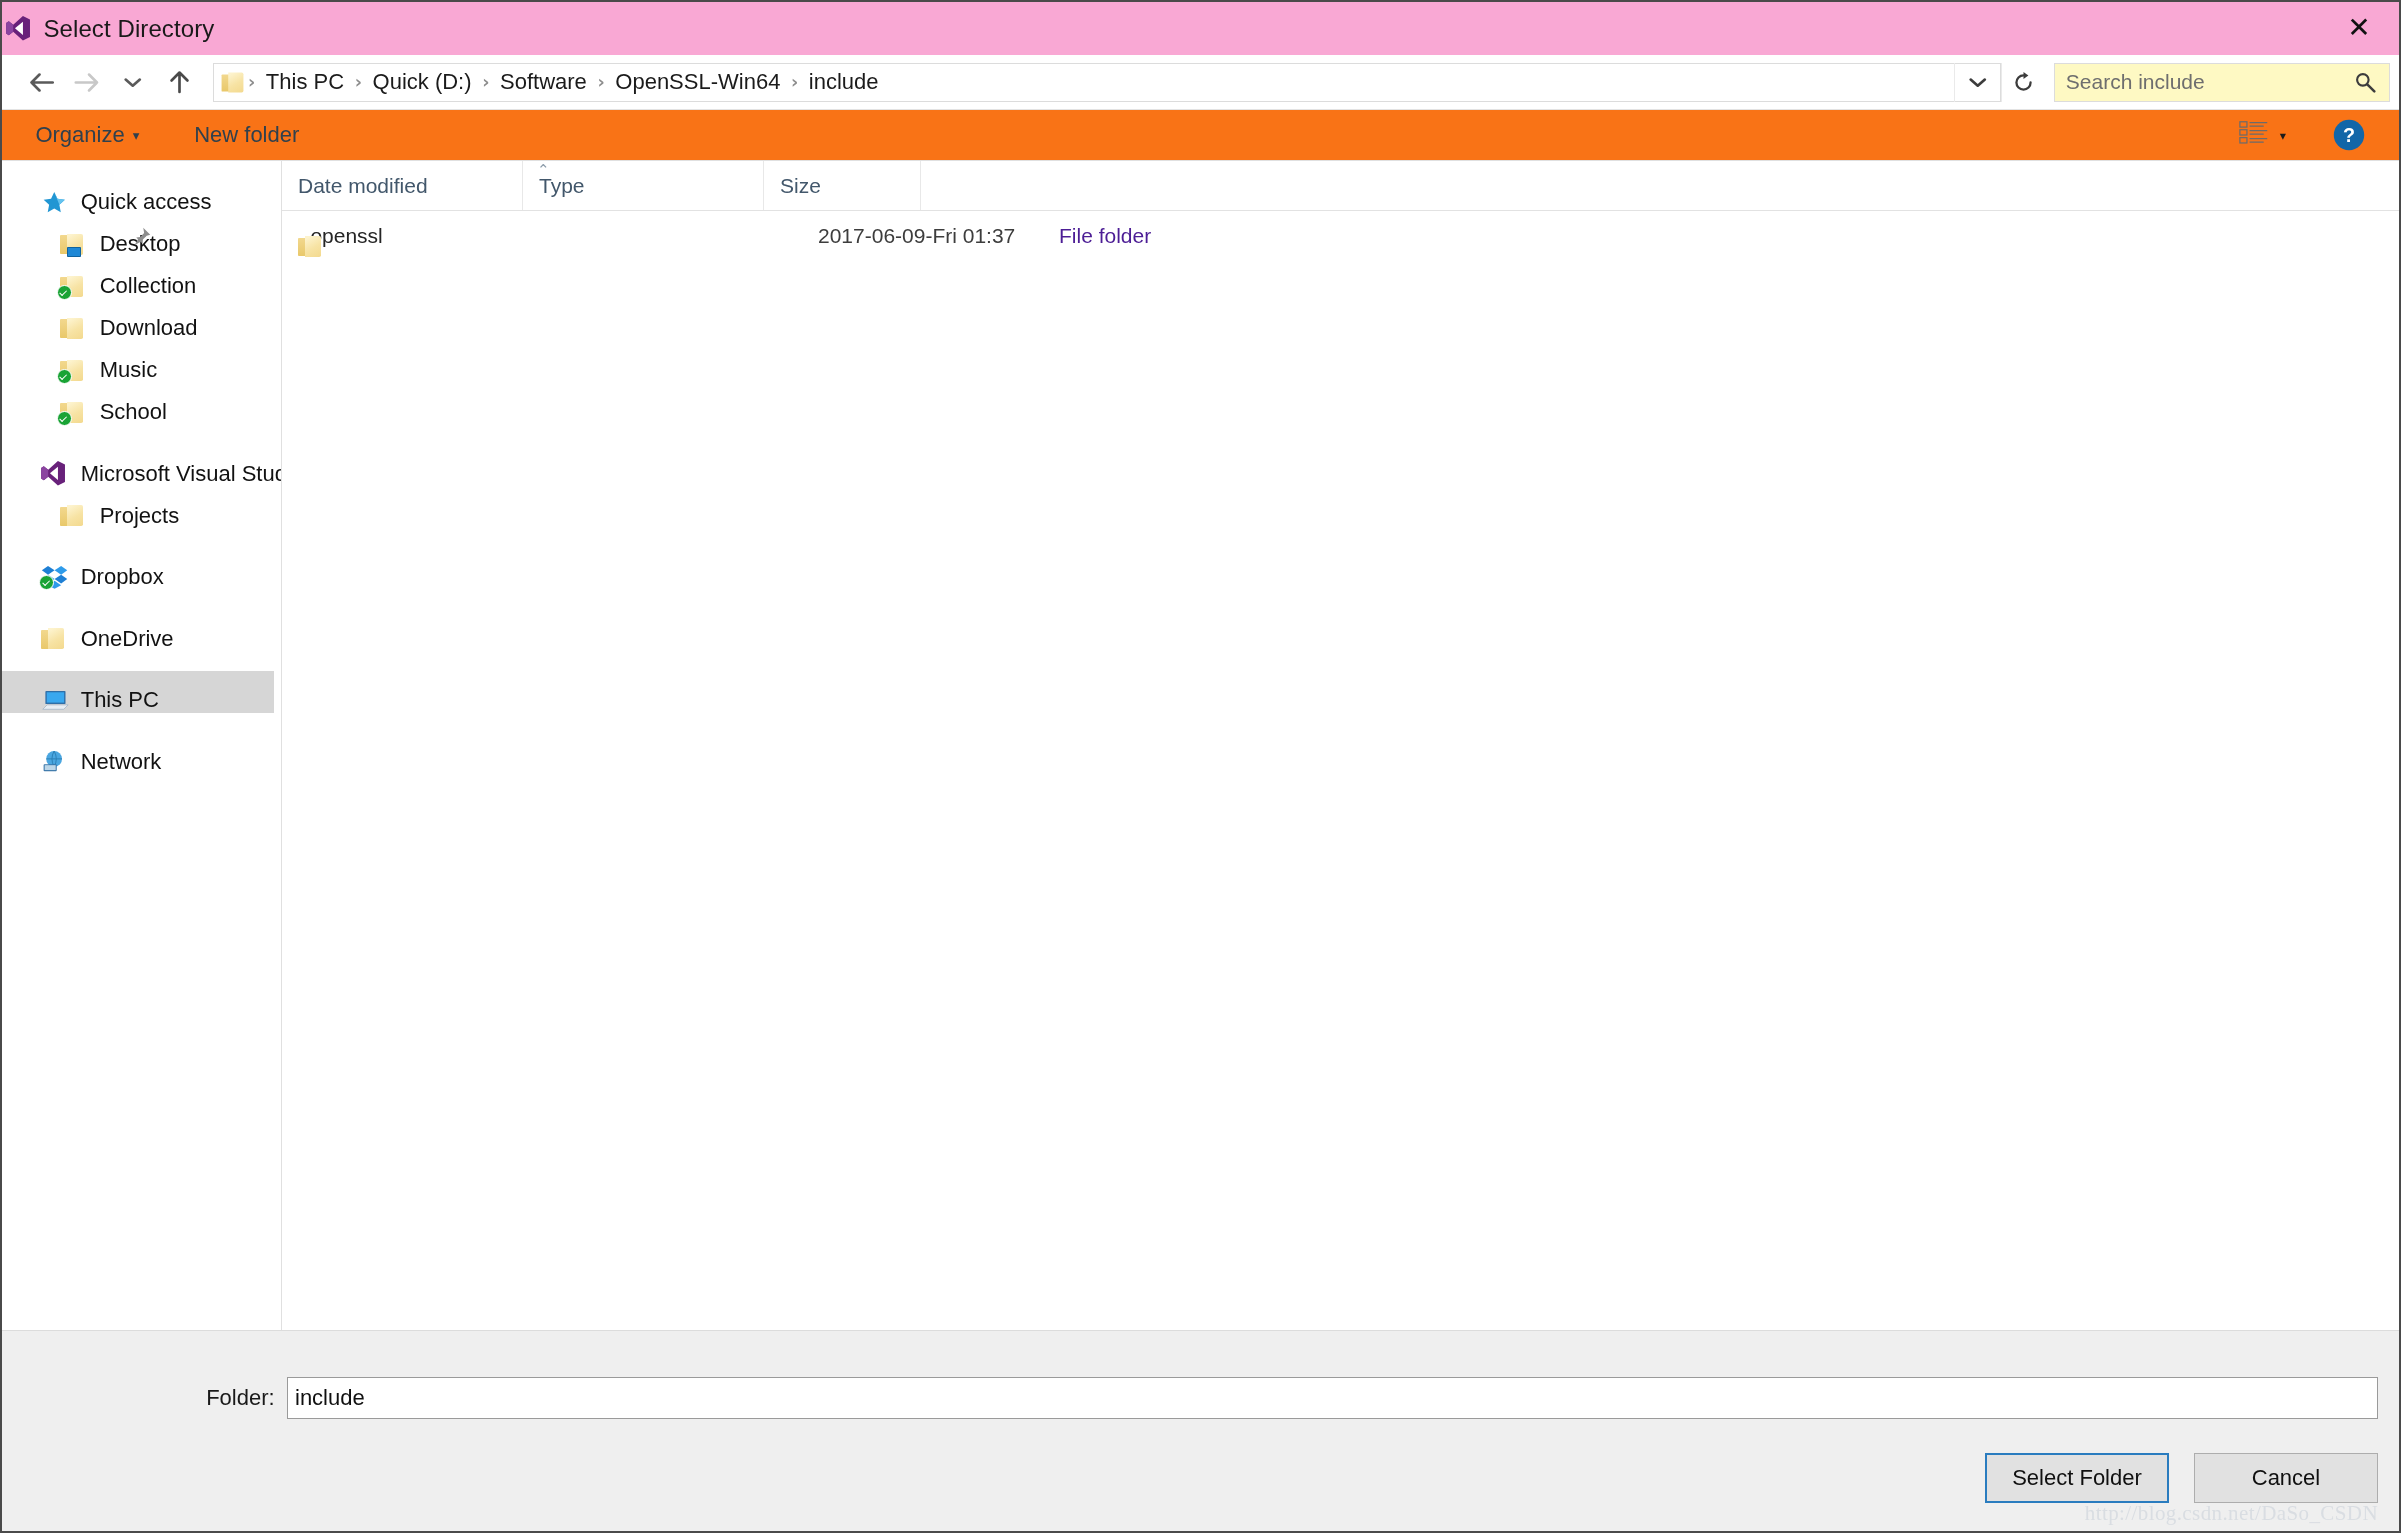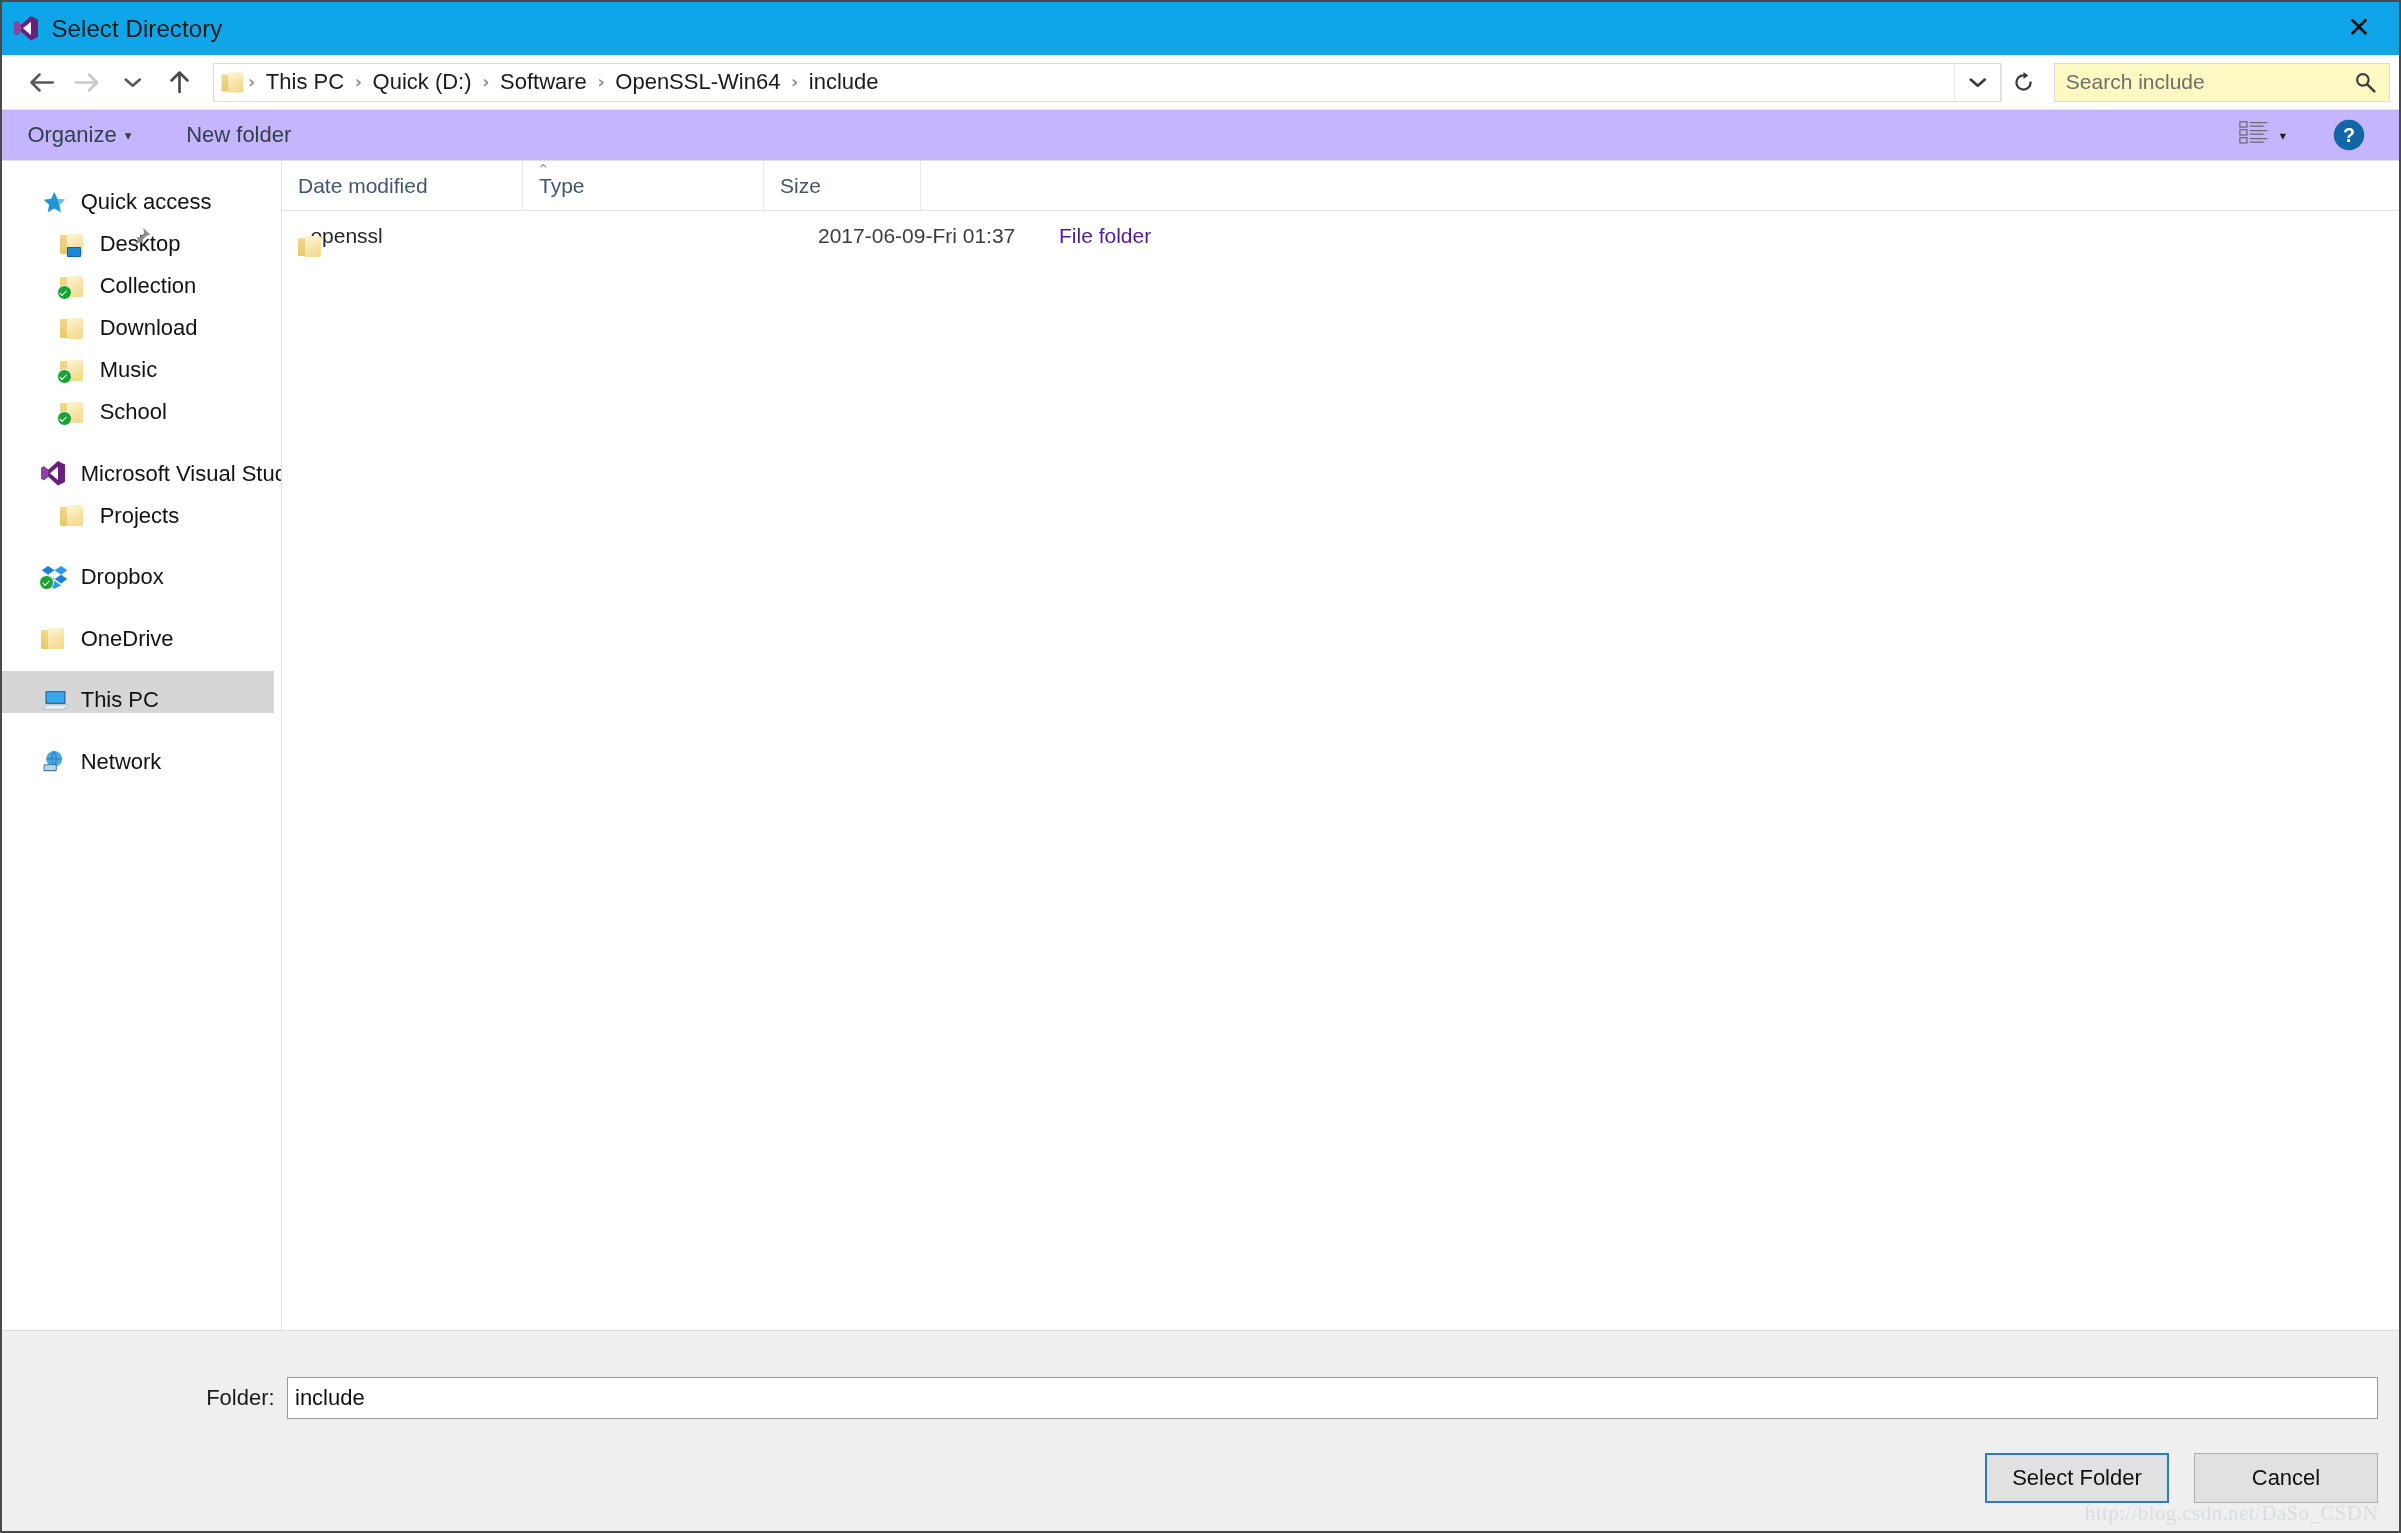--- a/index.html
+++ b/index.html
@@ -19,24 +19,24 @@
     background: #ffffff;
     border: 2.7px solid #4a4a4a;
     display: flex;
     flex-direction: column;
   }
 
   
   .titlebar {
     height: 53px;
     flex: 0 0 53px;
-    background: #0ea5e9;
-    display: flex;
-    align-items: center;
-    padding-left: 12px;
+    background: #f9a8d4;
+    display: flex;
+    align-items: center;
+    padding-left: 4px;
     position: relative;
   }
   .vs-icon { width: 25px; height: 26.5px; position: relative; flex: 0 0 25px; }
   .title-text {
     font-size: 24px;
     color: #1a1a1a;
     margin-left: 12.4px;
     letter-spacing: 0.1px;
   }
   .close-btn {
@@ -125,24 +125,24 @@
     background: transparent;
     min-width: 0;
   }
   .search-input::placeholder { color: #6e6e6e; }
   .search-icon-box { flex: 0 0 48px; display: flex; align-items: center; justify-content: center; }
 
   
   .toolbar {
     height: 51px;
     flex: 0 0 51px;
-    background: #c4b5fd;
+    background: #f97316;
     border-bottom: 0.9px solid #e0e0e0;
     display: flex;
-    padding: 0 14px 0 13px;
+    padding: 0 14px 0 21px;
   }
   .tb-btn {
     font-size: 22px;
     color: #30404d;
     padding: 5.3px 12.4px;
     display: flex;
     align-items: center;
     white-space: nowrap;
   }
   .tb-caret {

